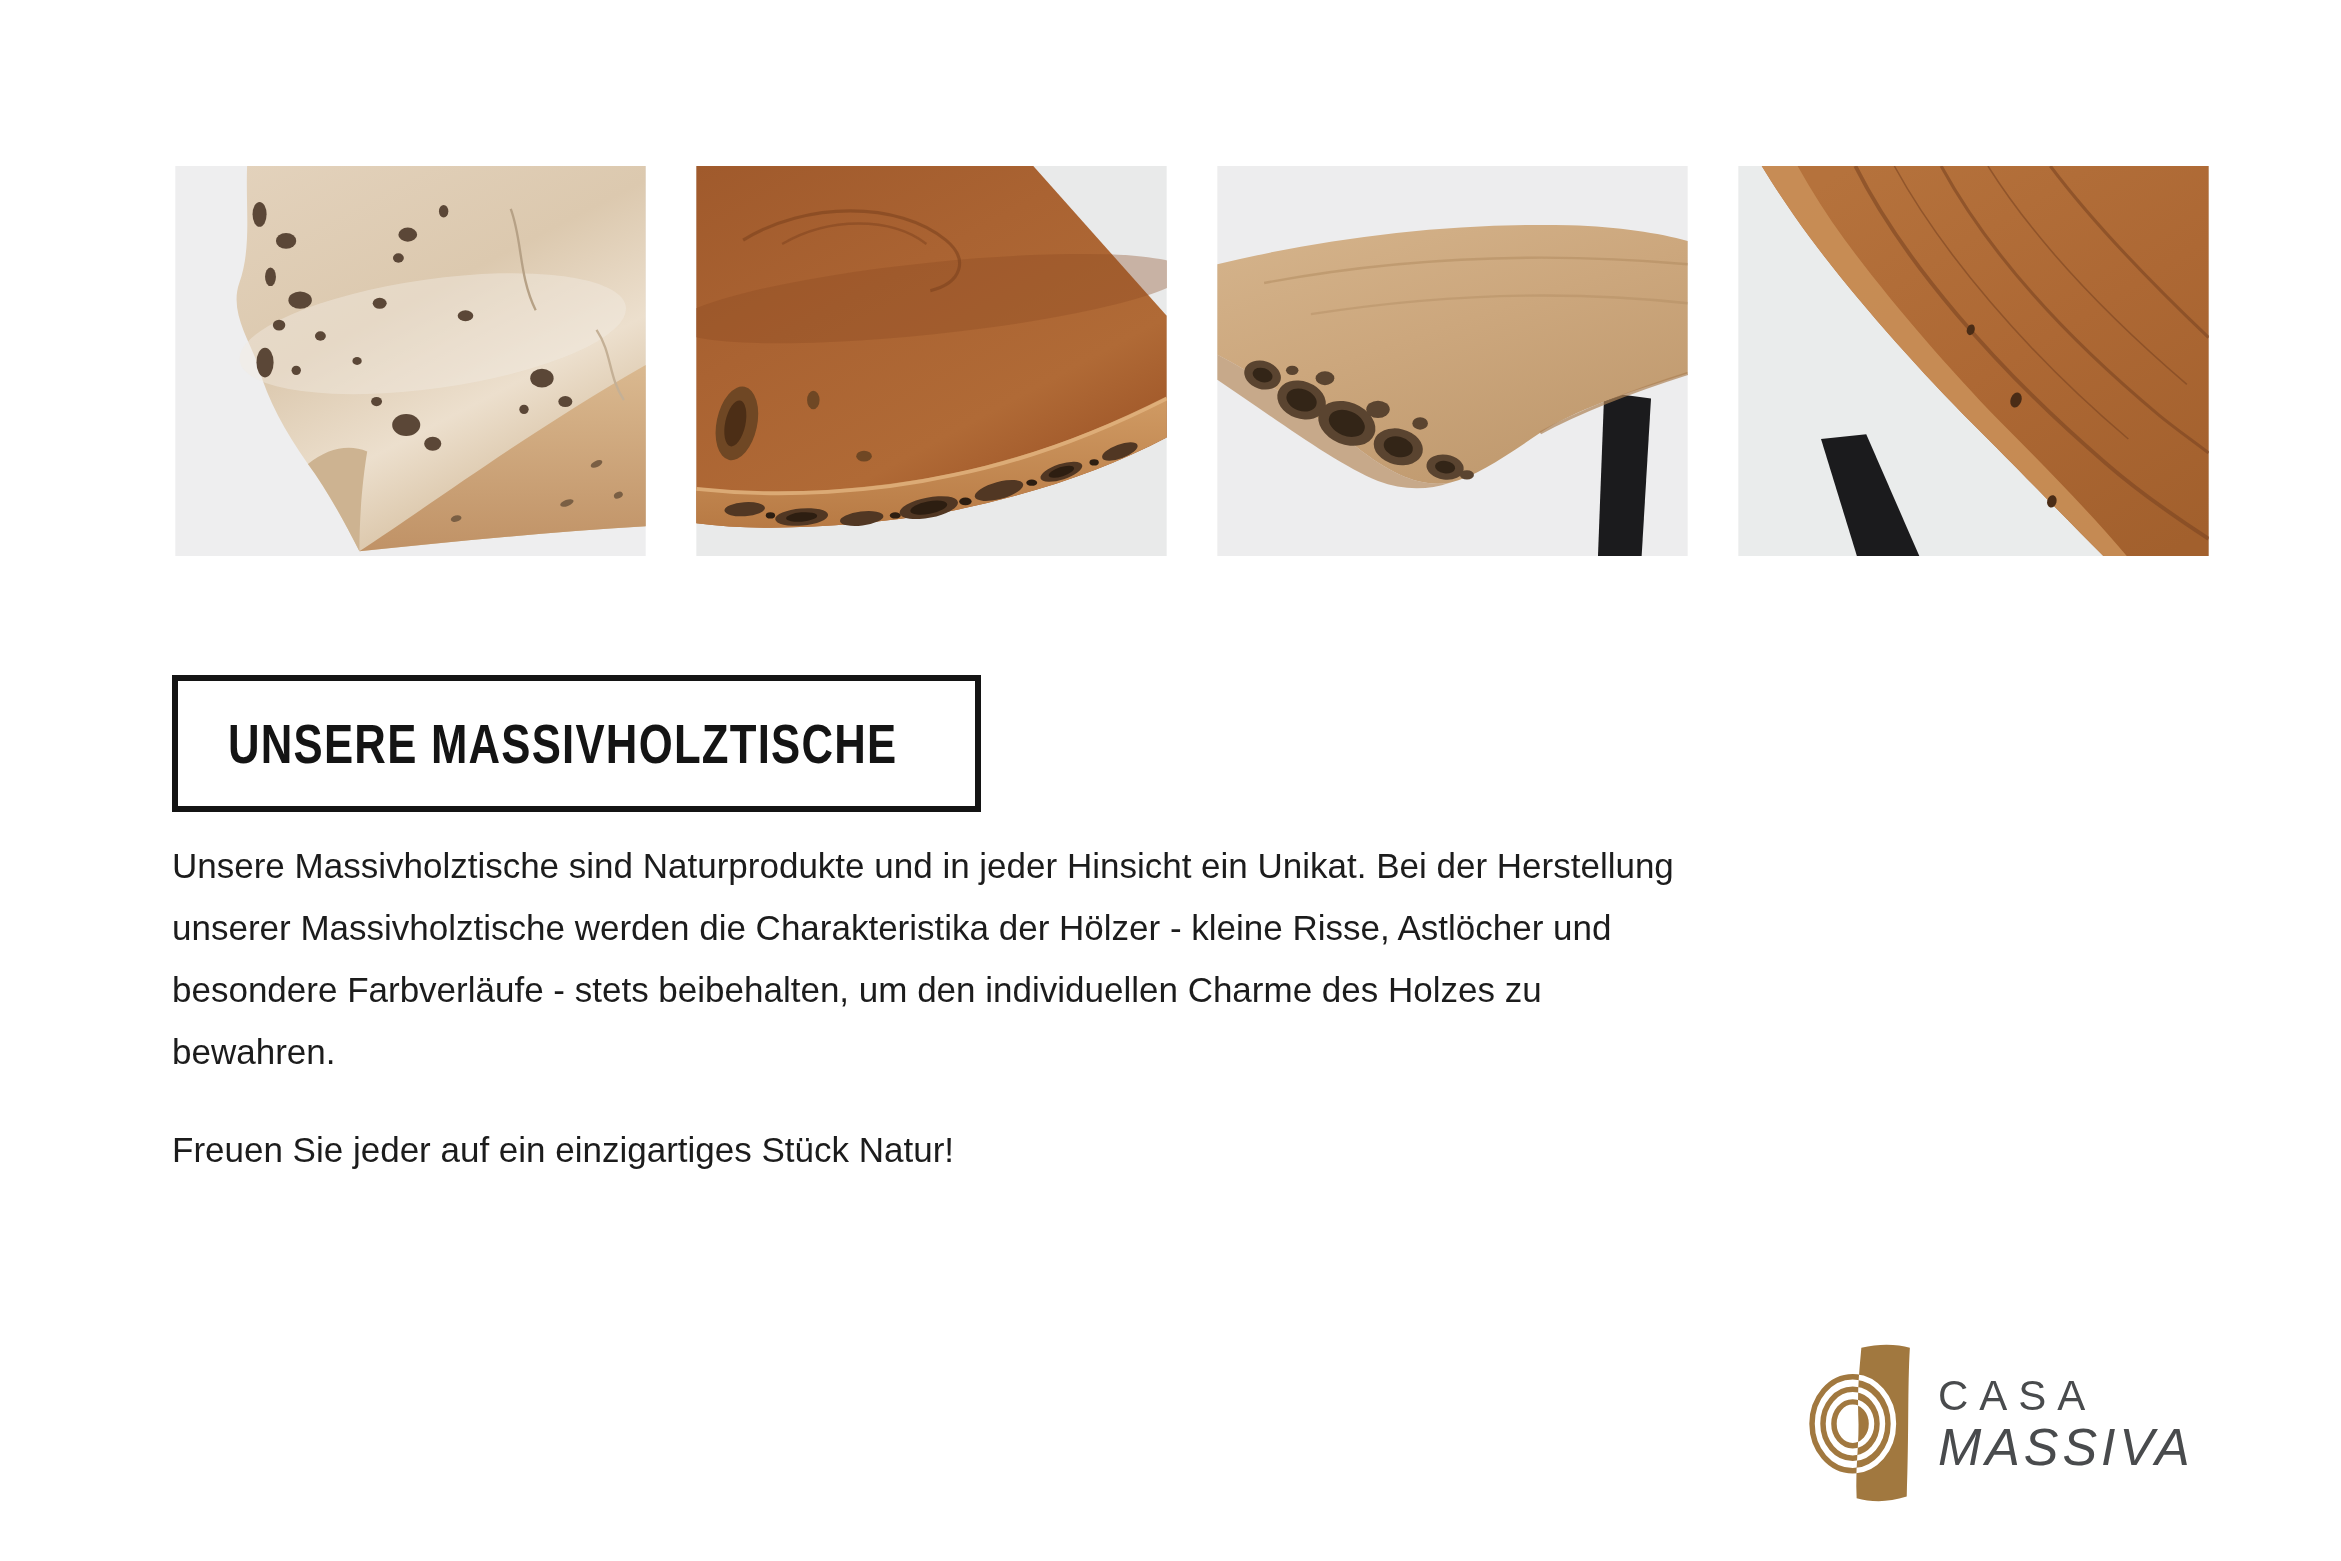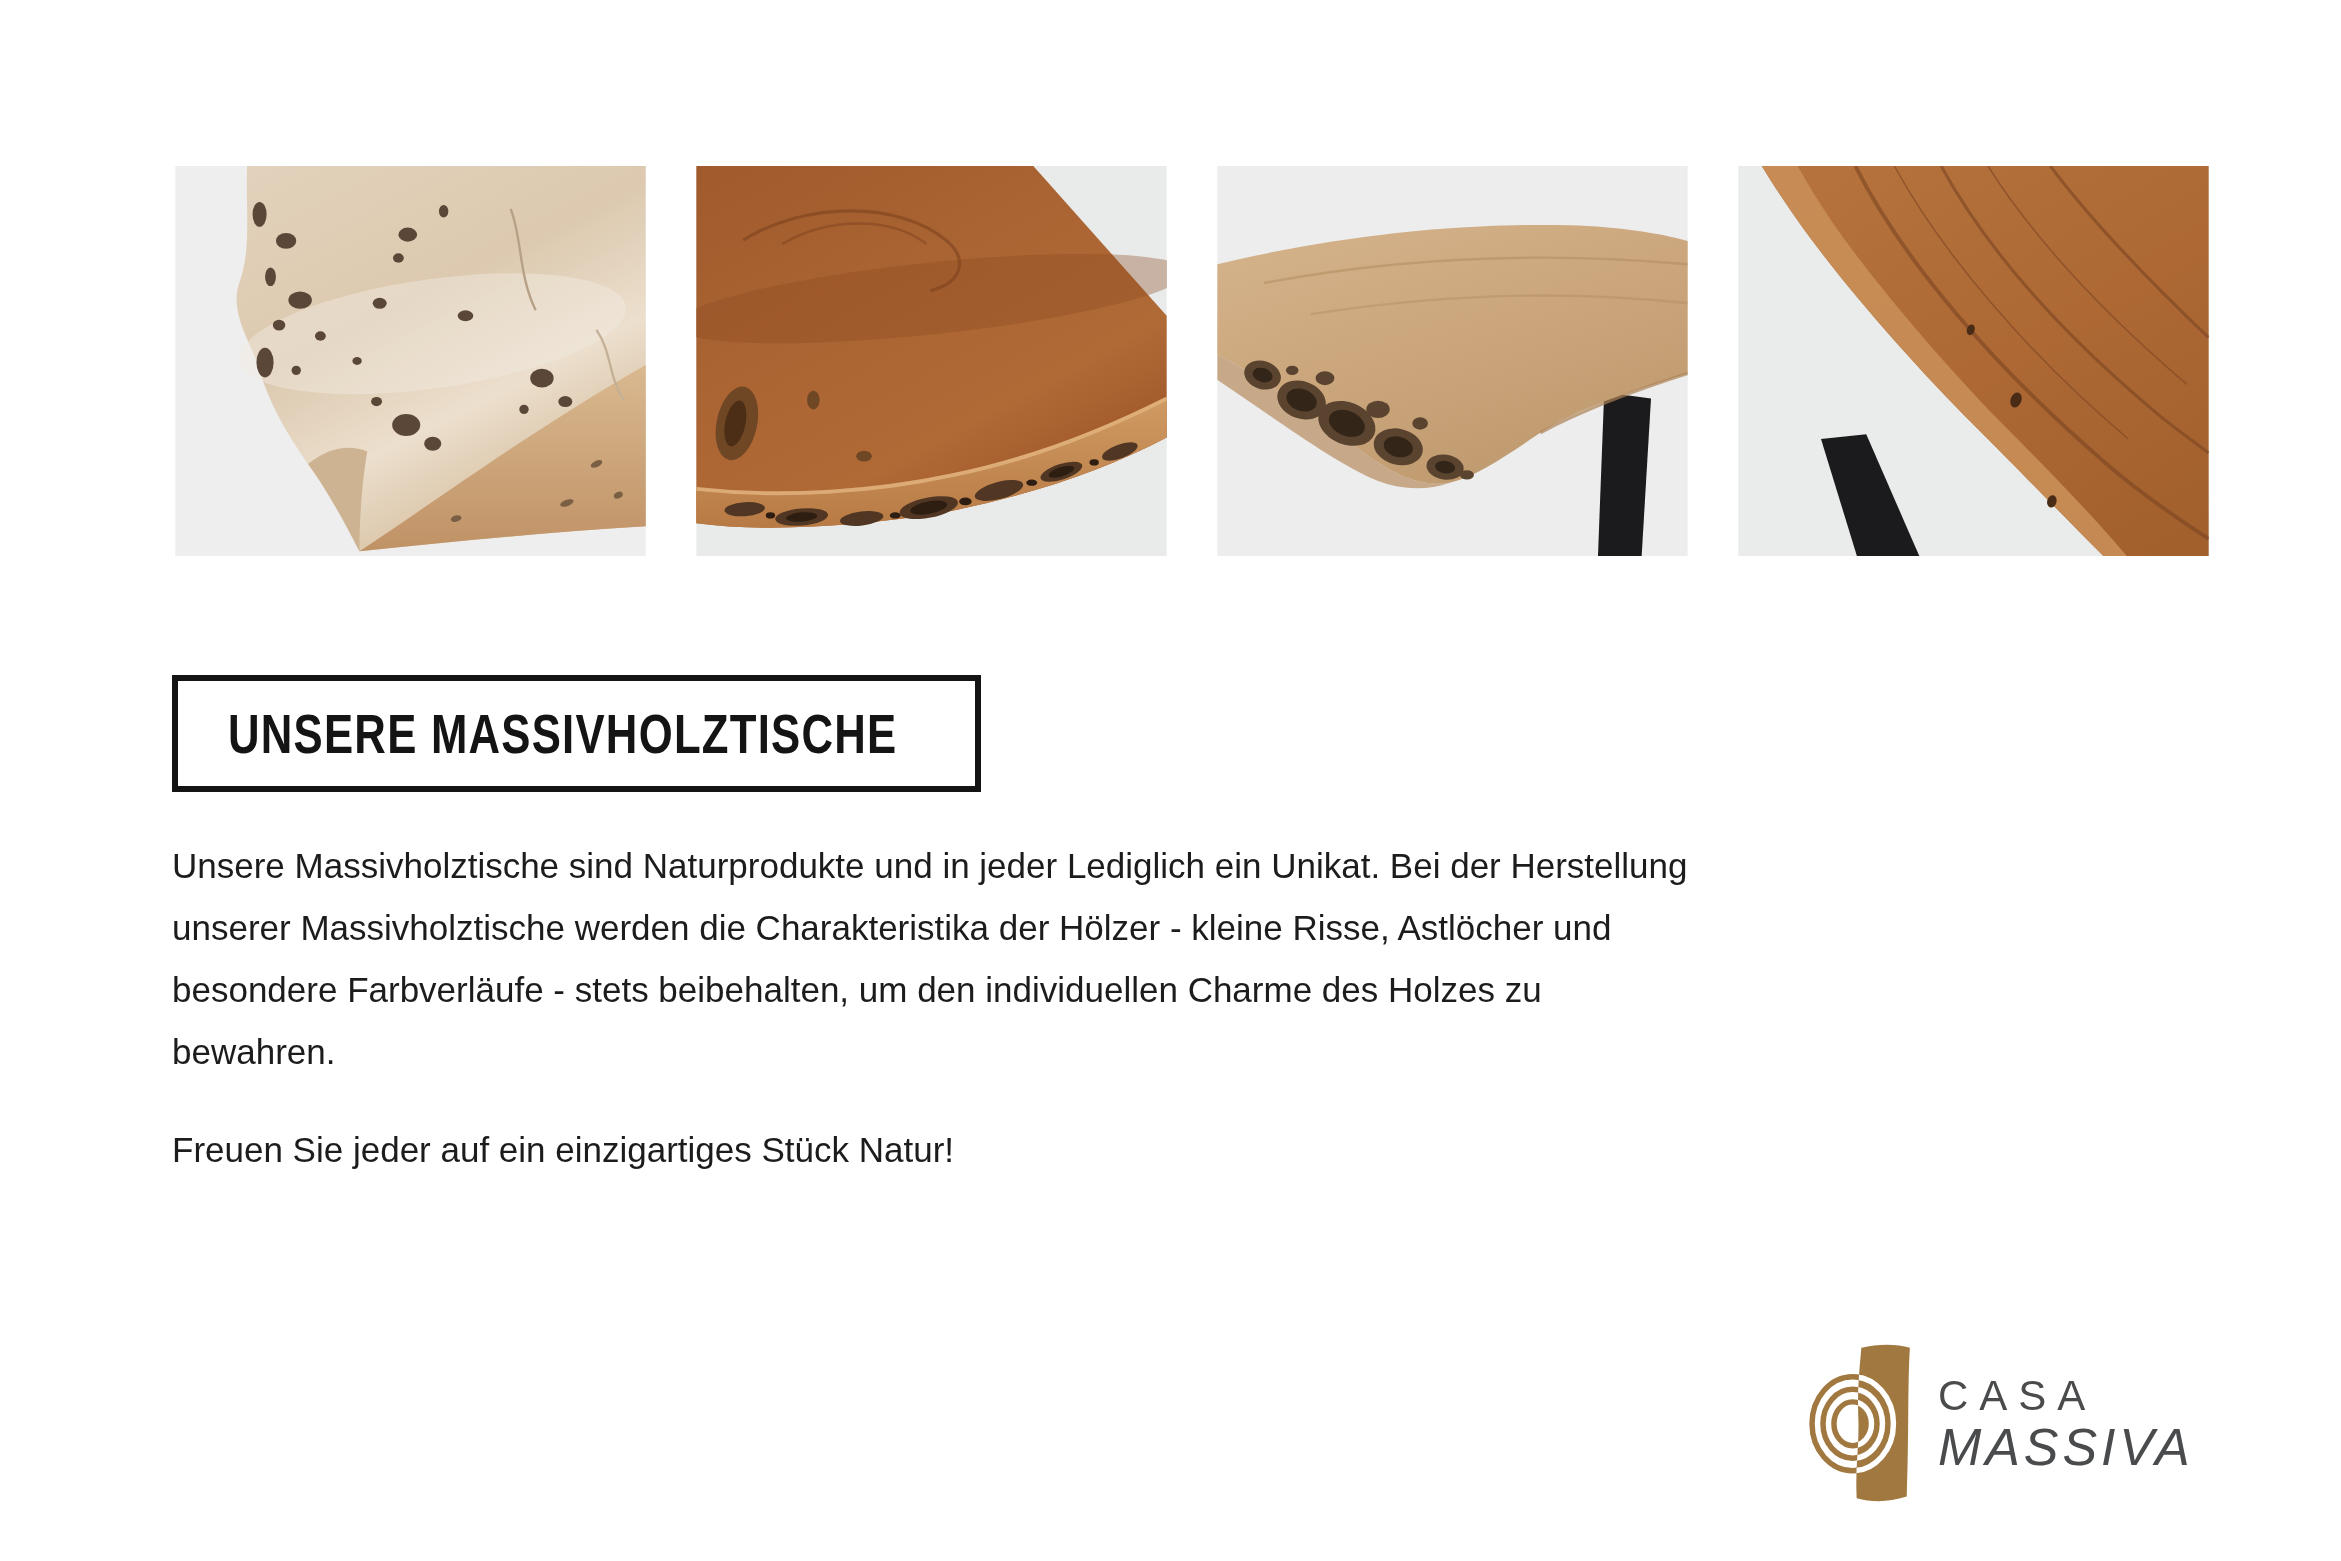--- a/index.html
+++ b/index.html
@@ -12,21 +12,21 @@
   .gallery{position:absolute;left:175px;top:166px;display:flex;gap:50px;}
   .photo{width:471px;height:390px;margin:0;padding:0;flex:0 0 auto;}
   .photo svg{display:block;width:471px;height:390px;}
   .bg1{fill:var(--photo-bg-1,#eeeeef);}
   .bg2{fill:var(--photo-bg-2,#e9eaea);}
   .bg3{fill:var(--photo-bg-3,#ededee);}
   .bg4{fill:var(--photo-bg-4,#eaecec);}
   .leg{fill:var(--leg-black,#1b1b1d);}
   
   .title-box{
-    position:absolute;left:172px;top:675px;width:809px;height:117px;
+    position:absolute;left:172px;top:675px;width:809px;height:137px;
     box-sizing:border-box;border:6.2px solid var(--box-border,#141414);
     display:flex;align-items:center;padding-left:50px;background:#fff;
   }
   .title-box h1{
     margin:0;font-size:56px;font-weight:bold;letter-spacing:1.6px;
     color:var(--heading-text,#141414);white-space:nowrap;
     transform:scaleX(0.78);transform-origin:left center;
   }
   
   .body-text{
@@ -211,21 +211,21 @@
       </svg>
     </figure>
 
   </div>
 
   <div class="title-box">
     <h1>UNSERE MASSIVHOLZTISCHE</h1>
   </div>
 
   <div class="body-text">
-    <p>Unsere Massivholztische sind Naturprodukte und in jeder Lediglich ein Unikat. Bei der Herstellung
+    <p>Unsere Massivholztische sind Naturprodukte und in jeder Hinsicht ein Unikat. Bei der Herstellung
 unserer Massivholztische werden die Charakteristika der Hölzer - kleine Risse, Astlöcher und
 besondere Farbverläufe - stets beibehalten, um den individuellen Charme des Holzes zu
 bewahren.</p>
     <p>Freuen Sie jeder auf ein einzigartiges Stück Natur!</p>
   </div>
 
   <div class="logo">
     <svg class="logo-icon" width="108" height="166" viewBox="0 0 138 212">
       <defs>
         <clipPath id="plankClip">

